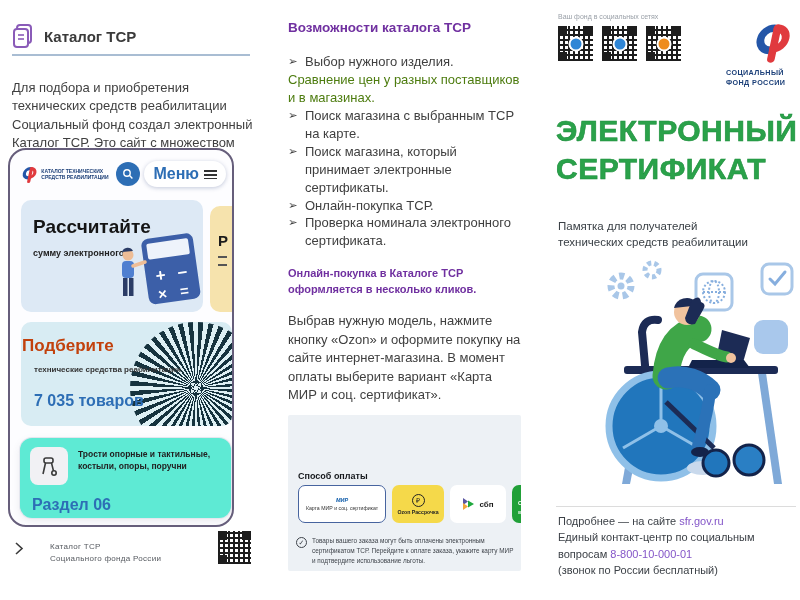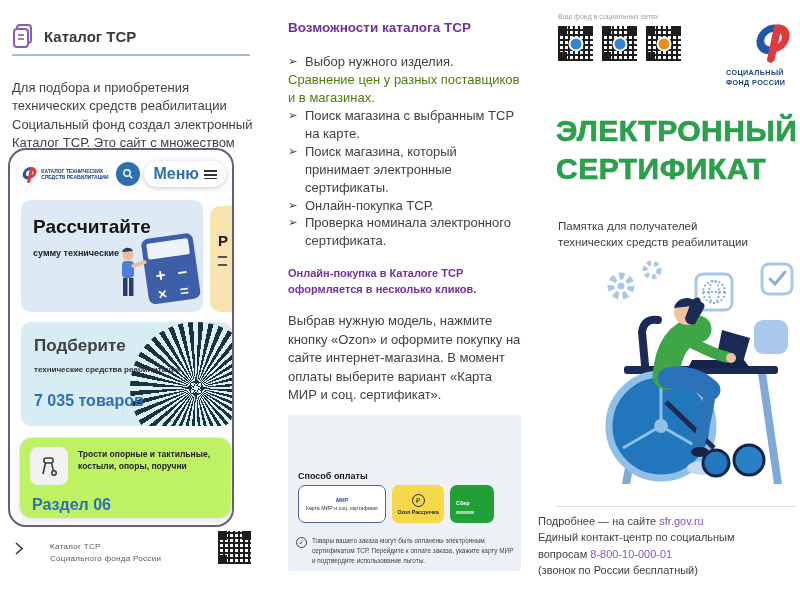--- a/index.html
+++ b/index.html
@@ -30,27 +30,27 @@
   .cc-sub{position:absolute;left:12px;top:48px;font-size:9px;font-weight:bold;color:#222;}
   .cc-art{position:absolute;right:0;bottom:0;width:96px;height:84px;}
 
   .card-partial{position:absolute;left:200px;top:56px;width:36px;height:106px;background:#f6e3ad;
                 border-radius:10px;box-sizing:border-box;padding:26px 0 0 8px;}
   .cp-letter{font-size:15px;font-weight:bold;color:#1c1c1c;}
   .cp-line{width:9px;height:2px;background:#555;margin-top:6px;}
 
   .card-select{position:absolute;left:11px;top:172px;width:211px;height:104px;background:#d8ecf3;
                border-radius:10px;overflow:hidden;}
-  .cs-title{position:absolute;left:13px;top:14px;font-size:17px;font-weight:bold;color:#404040;text-align:right;}
+  .cs-title{position:absolute;left:1px;top:14px;font-size:17px;font-weight:bold;color:#c2410c;text-align:right;}
   .cs-sub{position:absolute;left:13px;top:43px;font-size:8px;font-weight:bold;color:#333;}
   .cs-count{position:absolute;left:13px;top:70px;font-size:16px;font-weight:bold;color:#2d6eb5;}
   .fan{position:absolute;right:-30px;top:0px;width:132px;height:132px;border-radius:50%;
        background:repeating-conic-gradient(from 200deg,#16333e 0 4.5deg,#def0f4 4.5deg 9deg);}
 
-  .card-cat{position:absolute;left:10px;top:288px;width:211px;height:80px;background:#bef264;border-radius:12px;
+  .card-cat{position:absolute;left:10px;top:288px;width:211px;height:80px;background:#5eead4;border-radius:12px;
             box-shadow:0 0 0 1px #e4e6ee,0 3px 8px rgba(60,60,90,.10);}
   .cat-icon{position:absolute;left:10px;top:9px;width:38px;height:38px;background:#f1f1f4;border-radius:8px;
             display:flex;align-items:center;justify-content:center;}
   .cat-text{position:absolute;left:58px;top:11px;width:146px;font-size:8.5px;font-weight:bold;color:#222;line-height:1.4;}
   .cat-link{position:absolute;left:12px;top:58px;font-size:16px;font-weight:bold;color:#2d6eb5;}
 
   .l-foot-chevron{left:14px;top:541px;}
   .l-foot-text{left:50px;top:541px;font-size:8px;color:#55595f;line-height:1.5;letter-spacing:.3px;}
   .l-foot-qr{left:212px;top:531px;width:33px;height:33px;}
 
@@ -109,21 +109,21 @@
   .r-qrs{left:558px;top:26px;display:flex;gap:9px;}
   .r-qr{width:35px;height:35px;}
   .r-logo{left:726px;top:18px;width:70px;}
   .r-logo svg{display:block;margin:0 0 4px 14px;}
   .r-logo-cap{font-size:7.2px;font-weight:bold;color:#1b3f78;letter-spacing:.4px;line-height:1.35;}
   .r-title{left:556px;top:112px;font-size:30px;font-weight:800;color:#2aa24a;line-height:1.28;
            letter-spacing:.5px;-webkit-text-stroke:.6px #1f8f3e;}
   .r-sub{left:558px;top:206px;width:200px;font-size:11.5px;color:#3a4046;line-height:1.42;}
   .r-art{left:566px;top:256px;}
   .r-divider{left:556px;top:506px;width:240px;height:1px;background:#dcdcdc;}
-  .r-footer{left:538px;top:513px;width:242px;font-size:11px;color:#3c4147;line-height:1.48;}
+  .r-footer{left:558px;top:513px;width:242px;font-size:11px;color:#3c4147;line-height:1.48;}
   .r-footer p{margin:0;}
   .link-purple{color:#8456c8;text-decoration:none;}
 </style>
 </head>
 <body>
 
 <div class="page">
 
   <div class="abs l-head">
     <svg width="22" height="26" viewBox="0 0 22 26">
@@ -155,21 +155,21 @@
         </svg>
       </span>
       <span class="ph-menu">
         <span class="ph-menu-label">Меню</span>
         <span class="bars"></span>
       </span>
     </div>
 
     <div class="card-calc">
       <span class="cc-title">Рассчитайте</span>
-      <span class="cc-sub">сумму технические</span>
+      <span class="cc-sub">сумму электронного</span>
       <svg class="cc-art" viewBox="0 0 96 84">
         <g transform="rotate(-8 62 42)">
           <rect x="38" y="8" width="52" height="66" rx="7" fill="#3c5fa8"></rect>
           <rect x="43" y="13" width="42" height="16" rx="2" fill="#eef3fb"></rect>
           <text x="48" y="52" font-size="17" font-weight="bold" fill="#fff">+</text>
           <text x="70" y="52" font-size="17" font-weight="bold" fill="#fff">−</text>
           <text x="48" y="70" font-size="15" font-weight="bold" fill="#fff">×</text>
           <text x="70" y="70" font-size="15" font-weight="bold" fill="#fff">=</text>
         </g>
         <circle cx="21" cy="27" r="5.5" fill="#eebd96"></circle>
@@ -249,20 +249,28 @@
       <div class="shot-method">Способ оплаты</div>
       <div class="shot-opts">
         <div class="opt opt-mir">
           <span class="mir-badge">МИР</span>
           <span class="opt-mir-label">Карта МИР и соц. сертификат</span>
         </div>
         <div class="opt opt-ozon">
           <span class="ruble-circ">₽</span>
           <span class="opt-ozon-label">Ozon Рассрочка</span>
         </div>
+        <div class="opt opt-sbp">
+          <svg width="13" height="14" viewBox="0 0 13 14">
+            <path d="M1 1 l5 3.5 -5 3.5 z" fill="#5b57a2"></path>
+            <path d="M1 6 l5 3.5 -5 3.5 z" fill="#f2a63b"></path>
+            <path d="M6 3.5 l6 3.5 -6 3.5 z" fill="#1fa83d"></path>
+          </svg>
+          <span class="sbp-label">сбп</span>
+        </div>
         <div class="opt opt-sber">
           <span class="opt-sber-label">Сбер</span>
           <span class="opt-sber-sub"></span>
         </div>
       </div>
       <div class="shot-note">
         <span class="note-check">✓</span>
         <span class="note-text">Товары вашего заказа могут быть оплачены электронным сертификатом ТСР. Перейдите к оплате заказа, укажите карту МИР и подтвердите использование льготы.</span>
       </div>
     </div>

